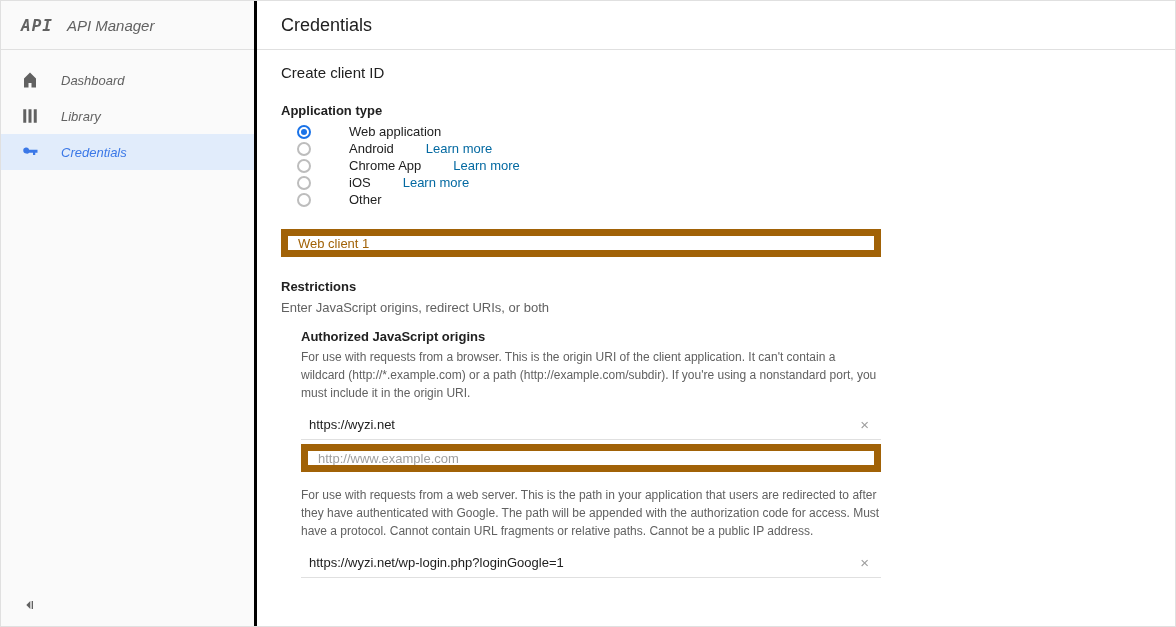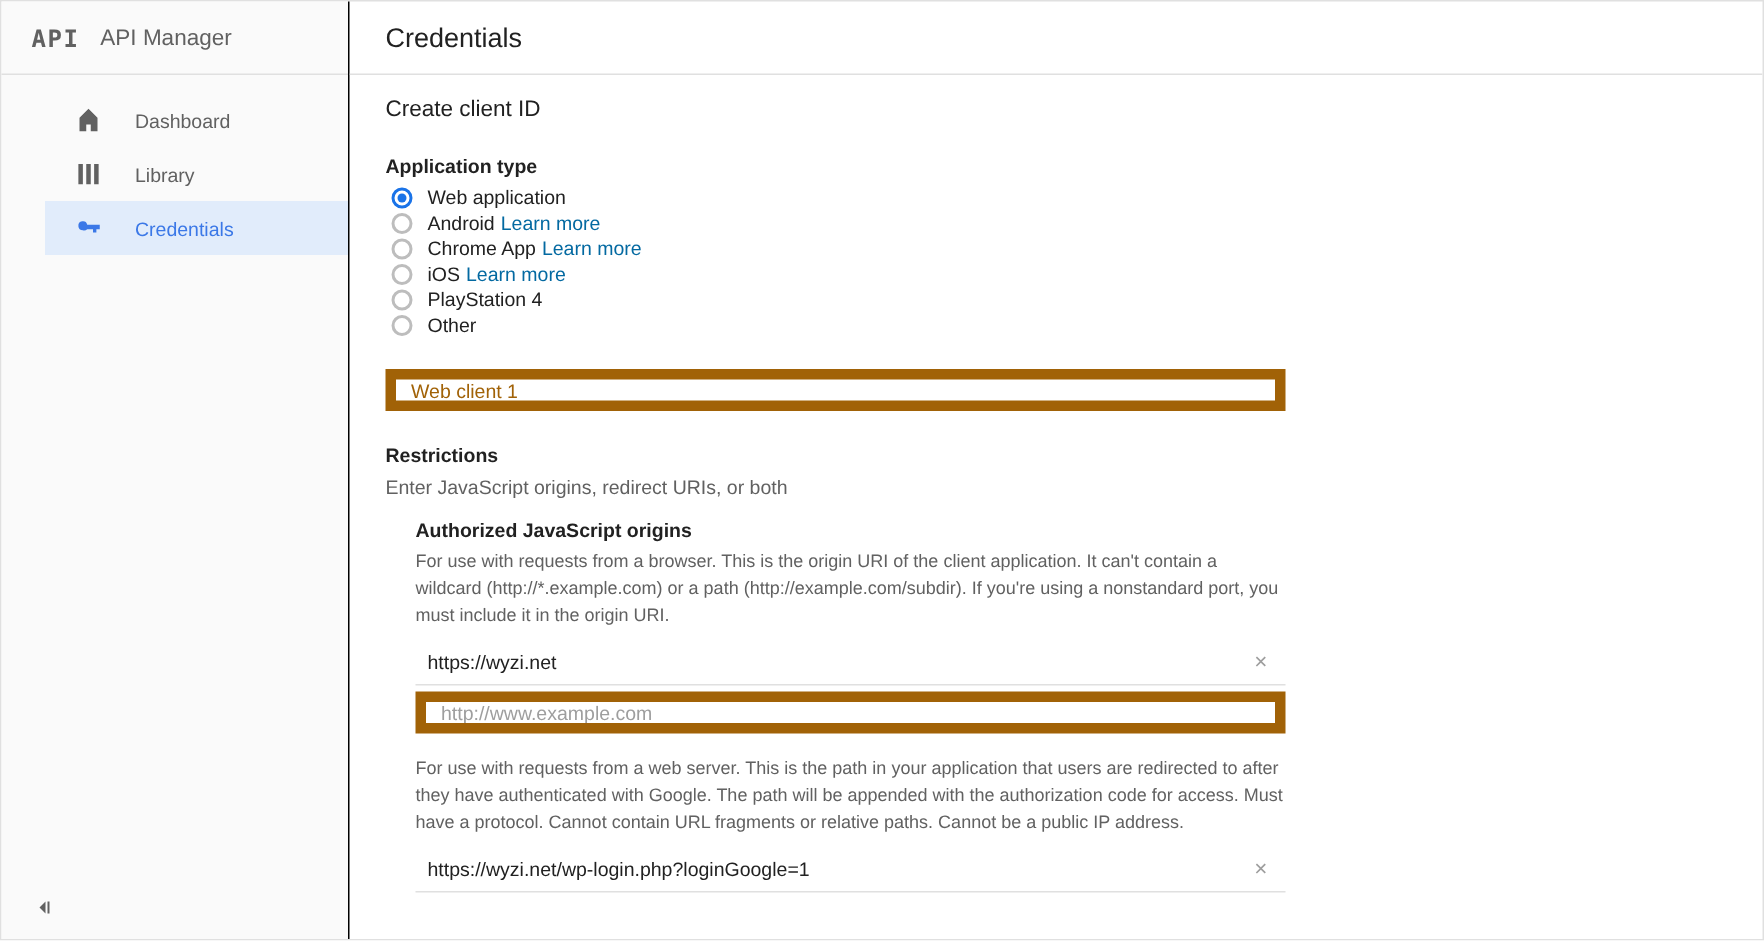--- a/index.html
+++ b/index.html
@@ -1,34 +1,34 @@
 <!DOCTYPE html>
 <html><head>
 <meta charset="utf-8">
 <style>
 * { box-sizing: border-box; margin: 0; padding: 0; }
 body { font-family: Arial, Helvetica, sans-serif; font-size: 13px; color: #212121; background: #fff; }
 .app { display: flex; height: 627px; width: 1176px; border: 1px solid #e0e0e0; }
-.sidebar { width: 232px; background: #fafafa; border-right: 1px solid #000000; display: flex; flex-direction: column; }
+.sidebar { width: 256px; background: #fafafa; border-right: 3px solid #000000; display: flex; flex-direction: column; font-style: italic; }
 .sidebar-header { height: 49px; display: flex; align-items: center; padding: 0 20px; border-bottom: 1px solid #e0e0e0; }
 .sidebar-header .logo { font-family: monospace; font-weight: bold; font-size: 16px; color: #616161; margin-right: 14px; letter-spacing: 1px; }
 .sidebar-header .title { font-size: 15px; color: #616161; }
 .nav { padding-top: 12px; }
-.nav-item { display: flex; align-items: center; height: 36px; padding: 0 20px; font-size: 13px; color: #616161; cursor: pointer; margin-left: 29px; }
+.nav-item { display: flex; align-items: center; height: 36px; padding: 0 20px; font-size: 13px; color: #616161; cursor: pointer; }
 .nav-item .nav-icon { width: 40px; display: flex; align-items: center; }
 .nav-item.active { background: #e1ecfb; color: #3b78e7; }
 .nav-item.active .nav-icon svg { fill: #3b78e7; }
 .nav-item .nav-icon svg { fill: #616161; width: 18px; height: 18px; }
 .sidebar-footer { margin-top: auto; padding: 10px 20px; color: #616161; }
 .main { flex: 1; display: flex; flex-direction: column; overflow: hidden; }
 .topbar { height: 49px; border-bottom: 1px solid #e0e0e0; display: flex; align-items: center; padding: 0 24px; font-size: 18px; color: #212121; }
 .content { padding: 14px 40px 24px 24px; overflow-y: auto; flex: 1; }
 .page-subtitle { font-size: 15px; color: #212121; margin-bottom: 22px; }
 .section-label { font-size: 13px; font-weight: bold; margin-bottom: 6px; }
-.radio-row { display: flex; align-items: flex-end; margin: 2px 4px; font-size: 13px; }
+.radio-row { display: flex; align-items: flex-end; margin: 2px 16px; font-size: 13px; gap: 28px; }
 .radio { width: 14px; height: 14px; border-radius: 50%; border: 2px solid #bdbdbd; margin-right: 10px; position: relative; display: inline-block; }
 .radio.selected { border-color: #1a73e8; }
 .radio.selected::after { content: ""; position: absolute; width: 6px; height: 6px; background: #1a73e8; border-radius: 50%; left: 2px; top: 2px; }
 .learn-more { color: #0369a1; margin-left: 4px; cursor: pointer; }
 .form-block { margin-top: 22px; }
 .text-input { width: 600px; height: 28px; border: 7px solid #a16207; padding: 0 10px; font-size: 13px; color: #a16207; }
 .text-input::placeholder { color: #9e9e9e; }
 .sub-desc { font-size: 13px; color: #616161; margin-bottom: 4px; }
 .sub-section { margin-top: 14px; margin-left: 20px; width: 580px; }
 .sub-section .sub-label { font-size: 13px; font-weight: bold; margin-bottom: 4px; }
@@ -103,24 +103,20 @@
         <span>Chrome App</span>
         <span class="learn-more">Learn more</span>
       </div>
       <div class="radio-row">
         <span class="radio"></span>
         <span>iOS</span>
         <span class="learn-more">Learn more</span>
       </div>
       <div class="radio-row">
         <span class="radio"></span>
-        <span>PlayStation 4</span>
-      </div>
-      <div class="radio-row">
-        <span class="radio"></span>
         <span>Other</span>
       </div>
 
       <div class="form-block">
         <input class="text-input" type="text" value="Web client 1" style="">
       </div>
 
       <div class="form-block">
         <div class="section-label">Restrictions</div>
         <div class="sub-desc">Enter JavaScript origins, redirect URIs, or both</div>

